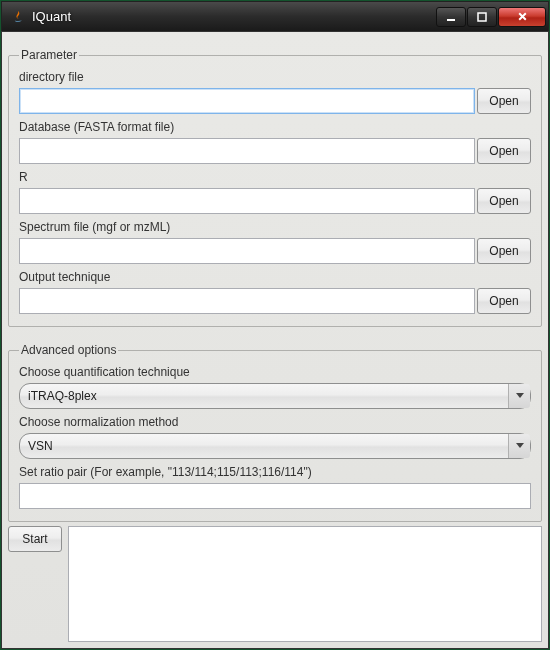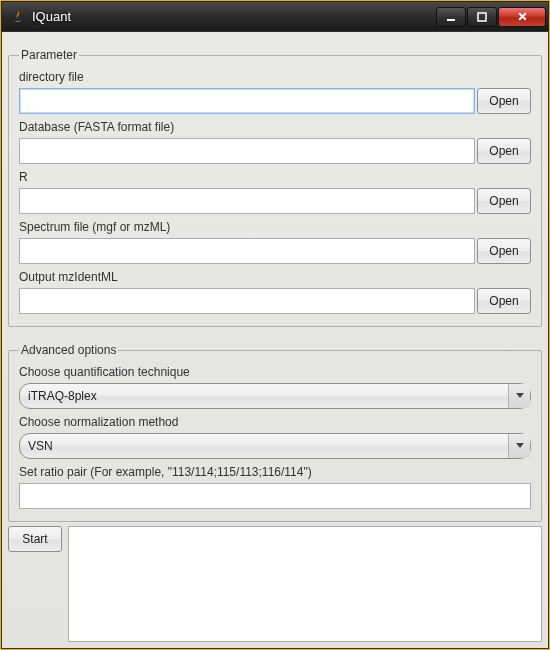--- a/index.html
+++ b/index.html
@@ -7,21 +7,21 @@
   font-family: "Segoe UI", Tahoma, sans-serif;
   font-size: 12px;
   background: #fff;
   width: 550px;
   height: 650px;
   overflow: hidden;
 }
 .window {
   width: 550px;
   height: 650px;
-  background: #eab308;
+  background: #14532d;
   padding: 1px;
 }
 .titlebar {
   height: 30px;
   background: linear-gradient(to bottom, #4a4a4a 0%, #2b2b2b 50%, #1a1a1a 100%);
   border: 1px solid #222;
   border-bottom: none;
   display: flex;
   align-items: center;
   padding: 0 2px 0 8px;
@@ -220,21 +220,21 @@
         <input type="text" class="text-input" value="" style="">
         <button class="open-btn">Open</button>
       </div>
 
       <span class="field-label">Spectrum file (mgf or mzML)</span>
       <div class="row">
         <input type="text" class="text-input" value="" style="">
         <button class="open-btn">Open</button>
       </div>
 
-      <span class="field-label">Output mzIdentML</span>
+      <span class="field-label">Output technique</span>
       <div class="row">
         <input type="text" class="text-input" value="" style="">
         <button class="open-btn">Open</button>
       </div>
     </fieldset>
 
     <fieldset class="advanced">
       <legend>Advanced options</legend>
 
       <span class="field-label">Choose quantification technique</span>

